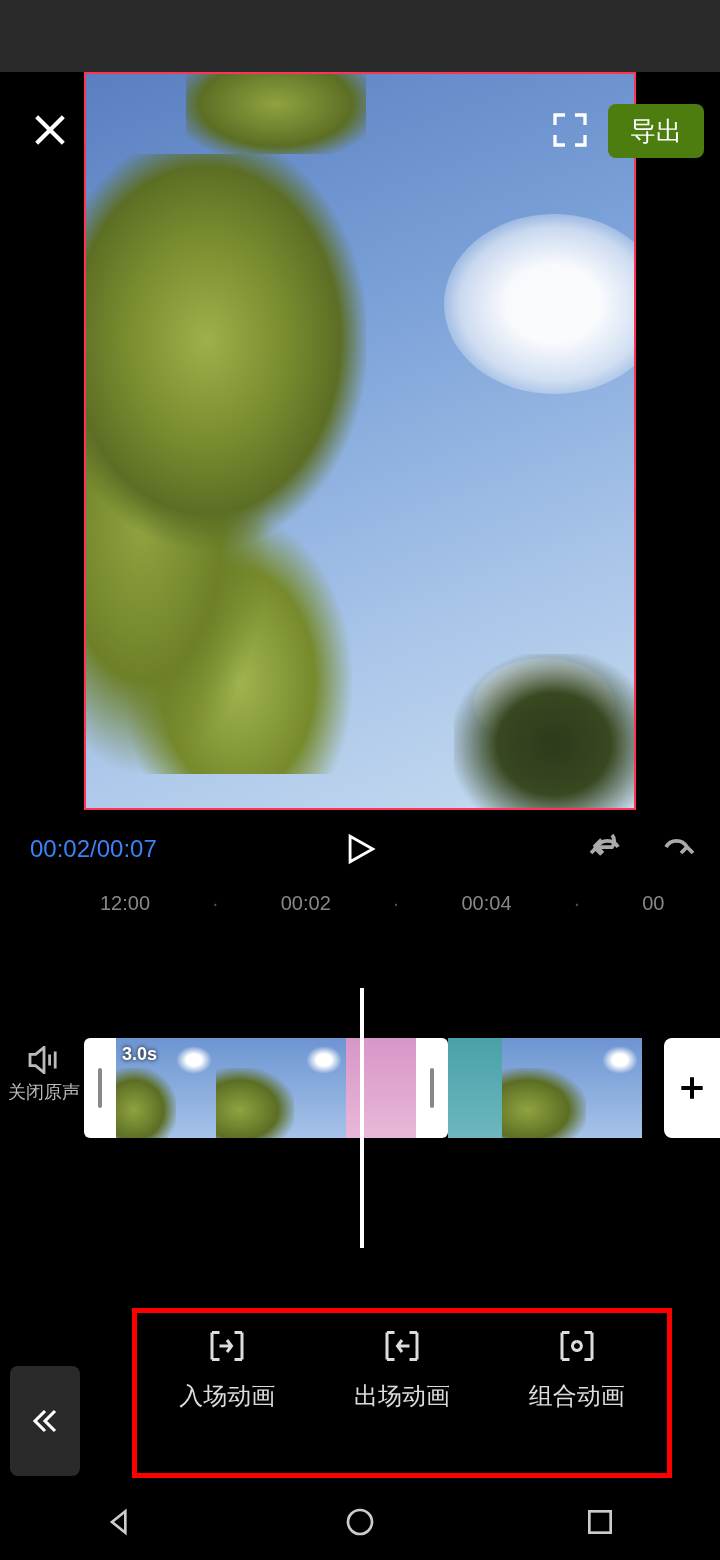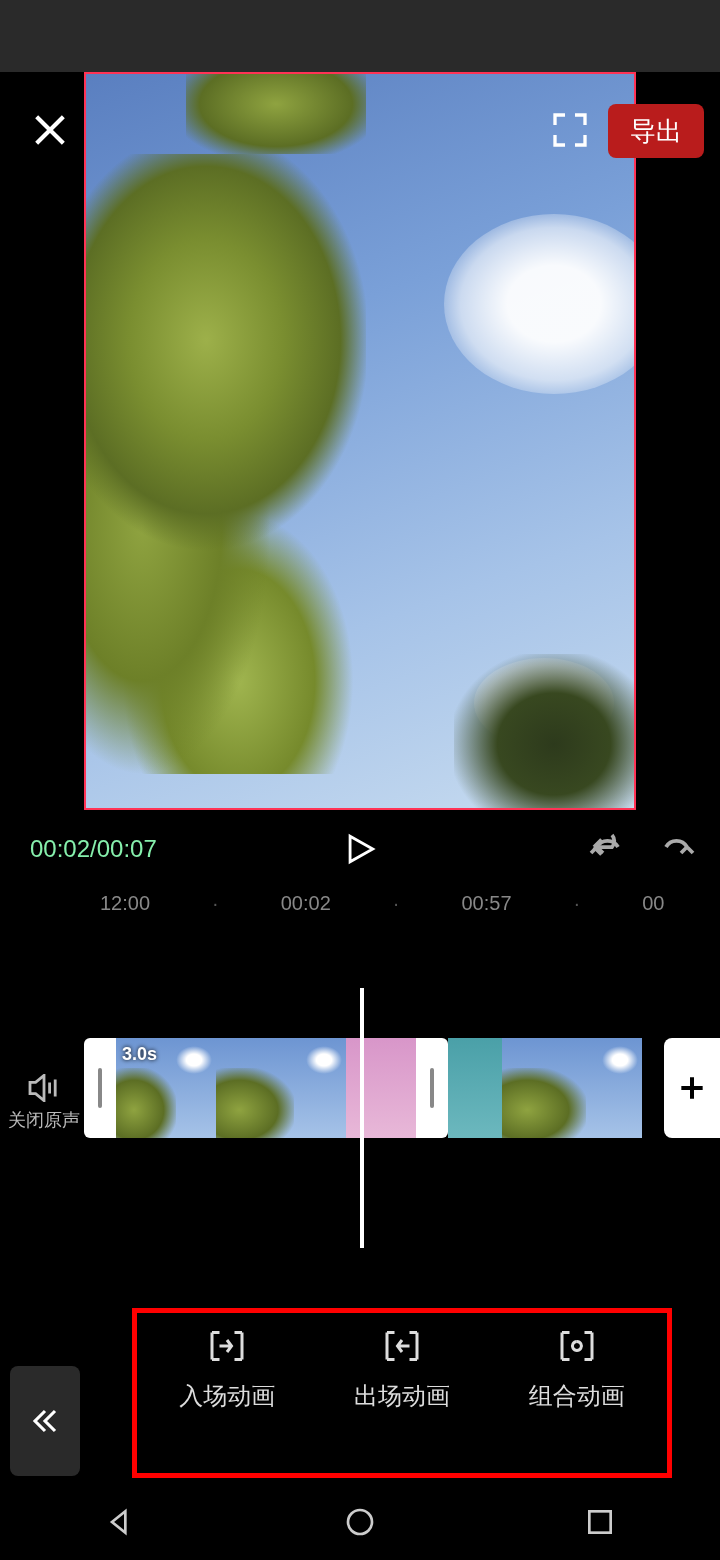--- a/index.html
+++ b/index.html
@@ -12,30 +12,30 @@
   .cloud.c1 { right: -30px; top: 140px; width: 220px; height: 180px; }
   .cloud.c2 { right: 20px; bottom: 60px; width: 140px; height: 90px; opacity:.7 }
   .tree { position: absolute; }
   .tree.left-big { left: -40px; top: 80px; width: 320px; height: 620px; background: radial-gradient(ellipse 60% 40% at 50% 30%, #9db04a 0%, #7a8e30 40%, #5c6e24 70%, transparent 85%), radial-gradient(ellipse 50% 50% at 30% 60%, #8fa340 0%, #6d8028 50%, transparent 80%), radial-gradient(ellipse 40% 30% at 60% 85%, #a0b54f 0%, #768a2c 60%, transparent 90%); }
   .tree.right-small { right: -20px; top: 580px; width: 200px; height: 180px; background: radial-gradient(ellipse at center, #2d3a1c 0%, #384820 40%, transparent 75%); }
   .tree.top-left { left: 100px; top: -20px; width: 180px; height: 100px; background: radial-gradient(ellipse at center, #8fa340 0%, #5c6e24 60%, transparent 85%); }
   .close-btn { position: absolute; left: 30px; top: 38px; width: 40px; height: 40px; }
   .close-btn svg { width: 100%; height: 100%; }
   .fullscreen-btn { position: absolute; right: 130px; top: 38px; width: 40px; height: 40px; }
   .fullscreen-btn svg { width: 100%; height: 100%; }
-  .export-btn { position: absolute; right: 16px; top: 32px; width: 96px; height: 54px; background: #b91c1c; border-radius: 8px; display: flex; align-items: center; justify-content: center; color: #fff; font-size: 26px; }
-  .play-bar { height: 78px; display: flex; align-items: center; padding: 0 30px; color: #86efac; position: relative; }
+  .export-btn { position: absolute; right: 16px; top: 32px; width: 96px; height: 54px; background: #4d7c0f; border-radius: 8px; display: flex; align-items: center; justify-content: center; color: #fff; font-size: 26px; }
+  .play-bar { height: 78px; display: flex; align-items: center; padding: 0 30px; color: #3b82f6; position: relative; }
   .time-text { font-size: 24px; }
   .play-btn { position: absolute; left: 50%; transform: translateX(-50%); width: 34px; height: 34px; }
   .undo-redo { position: absolute; right: 24px; display: flex; gap: 36px; }
   .undo-redo svg { width: 36px; height: 32px; }
   .ruler { height: 30px; display: flex; align-items: center; color: #888; font-size: 20px; padding-left: 100px; gap: 62px; }
   .ruler span.dot { color: #555; }
   .timeline-area { height: 370px; position: relative; }
-  .mute-col { position: absolute; left: 8px; top: 156px; text-align: left; color: #bbb; font-size: 18px; }
+  .mute-col { position: absolute; left: 8px; top: 128px; text-align: left; color: #bbb; font-size: 18px; }
   .mute-col svg { width: 34px; height: 28px; display:block; margin:0 auto 6px; }
   .track { position: absolute; left: 84px; top: 120px; height: 100px; display: flex; }
   .handle { width: 32px; background: #fff; border-radius: 6px 0 0 6px; display:flex; align-items:center; justify-content:center; }
   .handle.right { border-radius: 0 6px 6px 0; }
   .handle-bar { width:4px; height:40px; background:#888; border-radius:2px; }
   .clip { height: 100px; position: relative; overflow:hidden; }
   .clip-bg { width:100%; height:100%; }
   .thumb-sky { background: linear-gradient(180deg,#6d95d2 0%,#a6c3e8 100%); position:relative; }
   .thumb-sky::after { content:''; position:absolute; right:4px; top:8px; width:36px; height:28px; background:radial-gradient(ellipse,#fff 30%,transparent 70%); }
   .thumb-sky::before { content:''; position:absolute; left:0; bottom:0; width:60%; height:70%; background:radial-gradient(ellipse at 30% 60%,#8fa340 0%,#5c6e24 50%,transparent 75%); }
@@ -104,21 +104,21 @@
         </svg>
     </div>
   </div>
 </div>
 
 <div class="ruler">
   <span>12:00</span>
   <span class="dot">·</span>
   <span>00:02</span>
   <span class="dot">·</span>
-  <span>00:57</span>
+  <span>00:04</span>
   <span class="dot">·</span>
   <span>00</span>
 </div>
 
 <div class="timeline-area">
   <div class="mute-col">
     <svg viewBox="0 0 24 20">
         <path d="M2 6 H6 L12 1 V19 L6 14 H2 Z M16 6 V14 M20 4 V16" stroke="#bbb" stroke-width="2" fill="none"></path>
       </svg>
     <span>关闭原声</span>

